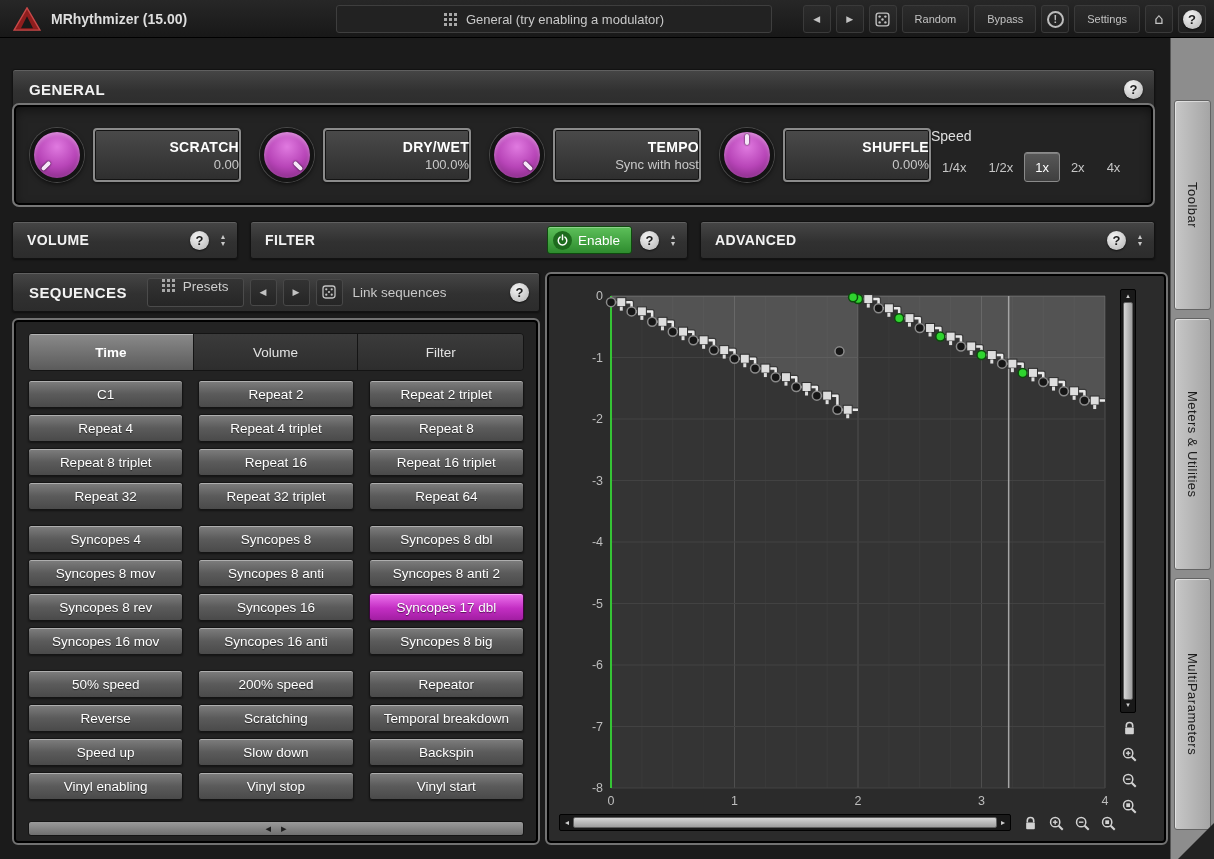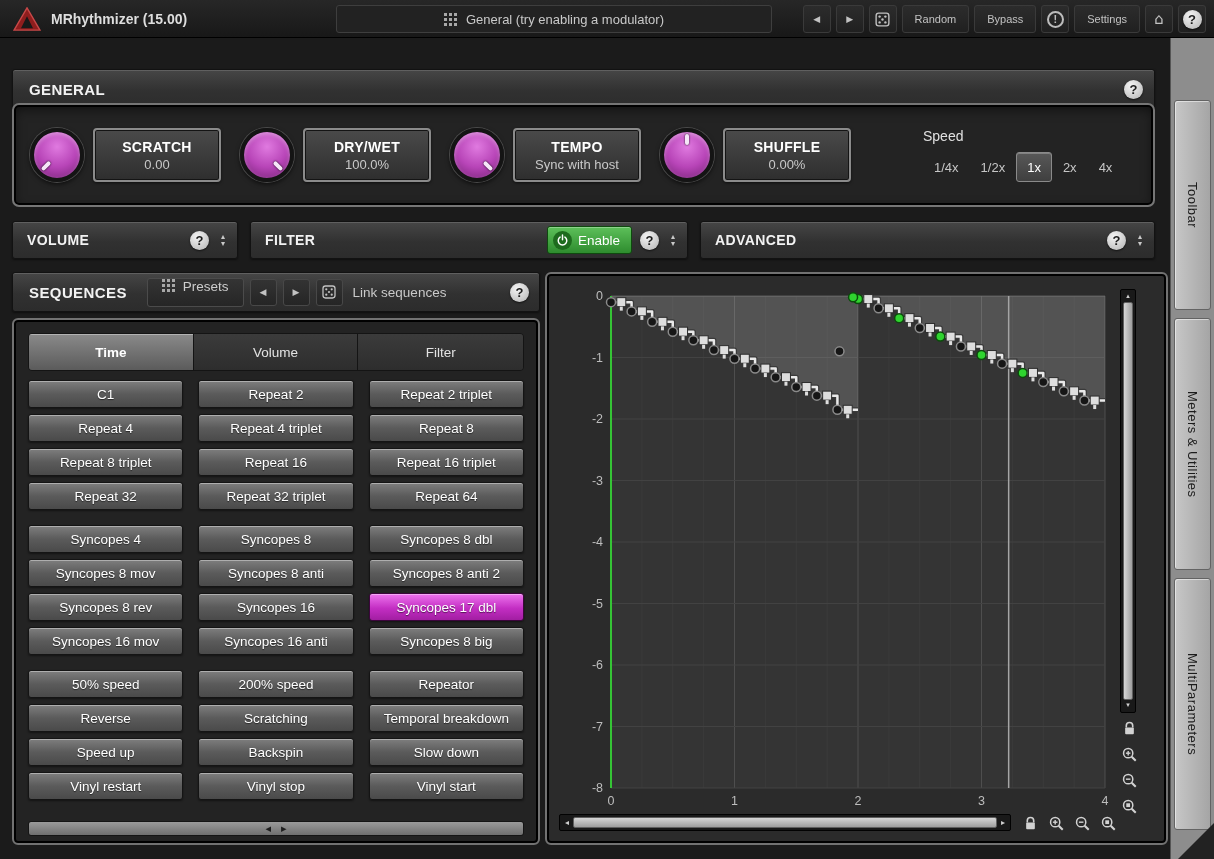--- a/index.html
+++ b/index.html
@@ -35,21 +35,21 @@
   .enable-btn{height:28px;display:flex;align-items:center;gap:6px;padding:0 11px 0 5px;background:linear-gradient(#5dc05a,#2e8c2e);border:1px solid #0e4a0e;border-radius:3px;color:#fff;font-size:13.5px;box-shadow:inset 0 1px 0 rgba(255,255,255,.3);}
   .power-circle{width:19px;height:19px;border-radius:50%;background:#1e6b1e;display:flex;align-items:center;justify-content:center;}
 
   
   .knob-panel{position:absolute;left:12px;top:103px;width:1143px;height:104px;background:#232323;border:2px solid #767676;border-radius:7px;box-shadow:inset 0 0 0 2px #000,inset 0 4px 12px rgba(0,0,0,.55);display:flex;align-items:center;padding:0 16px;}
   .knob-row{display:flex;align-items:center;gap:19px;}
   .knob-group{display:flex;align-items:center;gap:9px;}
   .knob{position:relative;width:54px;height:54px;border-radius:50%;background:radial-gradient(circle at 50% 32%,#e07ae0,#b845b8 52%,#8d2e8d 82%,#7a287a);border:4px solid #141414;box-shadow:0 0 0 1px #4a4a4a,0 2px 5px rgba(0,0,0,.7),inset 0 2px 4px rgba(255,255,255,.4);flex:0 0 auto;}
   .knob .pointer{position:absolute;left:50%;top:50%;width:0;height:0;}
   .knob .pointer i{position:absolute;left:-2px;top:-21px;width:4px;height:11px;background:#f5e6f7;border-radius:2px;box-shadow:0 0 2px #000;display:block;}
-  .value-box{width:128px;height:54px;border:2px solid #8b8b8b;border-radius:4px;background:linear-gradient(#4a4a4a,#2e2e2e);box-shadow:inset 0 0 0 1px #141414,0 1px 3px rgba(0,0,0,.6);display:flex;flex-direction:column;align-items:center;justify-content:center;gap:2px;}
+  .value-box{width:148px;height:54px;border:2px solid #8b8b8b;border-radius:4px;background:linear-gradient(#4a4a4a,#2e2e2e);box-shadow:inset 0 0 0 1px #141414,0 1px 3px rgba(0,0,0,.6);display:flex;flex-direction:column;align-items:flex-end;justify-content:center;gap:2px;}
   .vb-title{color:#fff;font-weight:bold;font-size:14px;letter-spacing:.3px;}
   .vb-value{color:#c9c9c9;font-size:13px;}
   .speed-group{margin-left:auto;margin-right:0;width:214px;display:flex;flex-direction:column;justify-content:center;}
   .speed-label{color:#e0e0e0;font-size:14px;margin-bottom:8px;}
   .speed-buttons{display:flex;}
   .speed-btn{height:30px;padding:0 10px;color:#c6c6c6;font-size:13px;display:flex;align-items:center;border-radius:3px;border:1px solid transparent;}
   .speed-btn.selected{background:linear-gradient(#585858,#3f3f3f);border:1px solid #8a8a8a;color:#fff;box-shadow:inset 0 1px 0 rgba(255,255,255,.25);}
 
   
   .seq-header{left:12px;top:272px;width:528px;height:40px;gap:6px;}
@@ -326,23 +326,23 @@
           <button class="seq-btn">Syncopes 8 big</button>
         </div>
         <div class="seq-group">
           <button class="seq-btn">50% speed</button>
           <button class="seq-btn">200% speed</button>
           <button class="seq-btn">Repeator</button>
           <button class="seq-btn">Reverse</button>
           <button class="seq-btn">Scratching</button>
           <button class="seq-btn">Temporal breakdown</button>
           <button class="seq-btn">Speed up</button>
+          <button class="seq-btn">Slow down</button>
           <button class="seq-btn">Backspin</button>
-          <button class="seq-btn">Slow down</button>
-          <button class="seq-btn">Vinyl restart</button>
+          <button class="seq-btn">Vinyl enabling</button>
           <button class="seq-btn">Vinyl stop</button>
           <button class="seq-btn">Vinyl start</button>
         </div>
       </div>
     <div class="seq-hscroll glyph">
       <span>◂</span>
       <span>▸</span>
     </div>
   </section>
 

